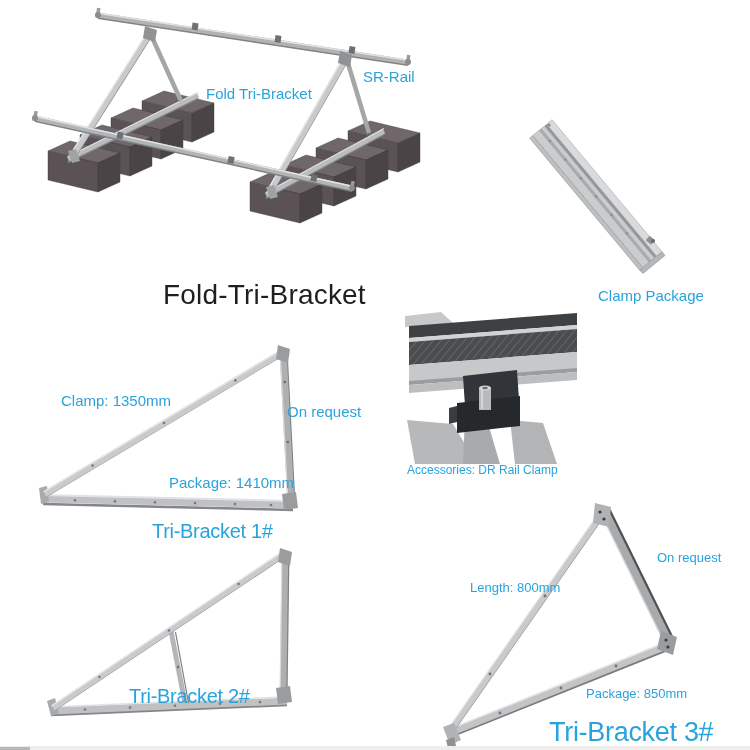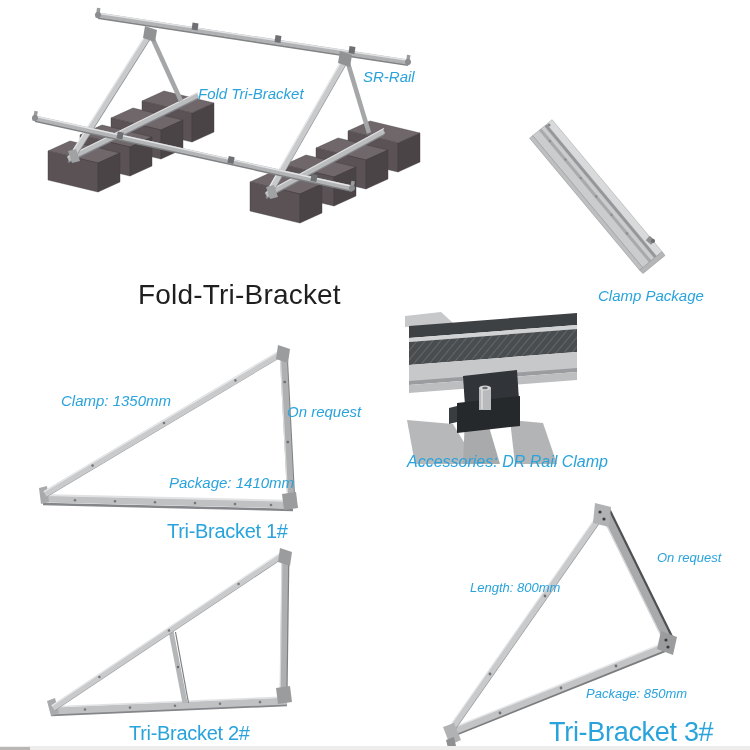--- a/index.html
+++ b/index.html
@@ -1,19 +1,19 @@
 <!DOCTYPE html>
 <html style="--accent: #29a3dc; --title: #1f1f1f;"><head>
 <meta charset="utf-8">
 <style>
   html,body{margin:0;padding:0;}
   body{width:750px;height:750px;position:relative;background:#ffffff;overflow:hidden;
        font-family:"Liberation Sans", sans-serif;}
   .abs{position:absolute;}
-  .lbl{position:absolute;color:var(--accent,#29a3dc);font-size:15px;line-height:1.1;white-space:nowrap;font-style:italic;}
+  .lbl{position:absolute;color:var(--accent,#29a3dc);font-size:15px;line-height:1.1;white-space:nowrap;}
   .lbl-sm{font-size:13px;}
   .cap{position:absolute;color:var(--accent,#29a3dc);font-size:20px;line-height:1.1;white-space:nowrap;letter-spacing:-0.3px;}
   .page-title{position:absolute;color:var(--title,#1f1f1f);font-size:28px;letter-spacing:0.2px;white-space:nowrap;}
   .edge-strip{position:absolute;background:#efedeb;}
   .edge-strip-dark{position:absolute;background:#bab6b4;}
   svg{position:absolute;overflow:visible;}
 </style>
 </head>
 <body>
 
@@ -93,24 +93,24 @@
     <rect x="23" y="106" width="3.5" height="10" fill="#9a9c9e" transform="rotate(12 25 113)"></rect>
     <rect x="340" y="176" width="3.5" height="10" fill="#9a9c9e" transform="rotate(12 342 183)"></rect>
     <circle cx="25" cy="113" r="3" fill="#8a8c8e"></circle>
     <circle cx="342" cy="183" r="3" fill="#8a8c8e"></circle>
     <rect x="107" y="127" width="6" height="7" fill="#6e7073" transform="rotate(12 110 131)"></rect>
     <rect x="218" y="151.5" width="6" height="7" fill="#6e7073" transform="rotate(12 221 155)"></rect>
     <rect x="301" y="169.5" width="6" height="7" fill="#6e7073" transform="rotate(12 304 173)"></rect>
   </g>
 </svg>
 
-<div class="lbl" style="left:198px;top:86px">Fold Tri-Bracket</div>
+<div class="lbl" style="left:206px;top:86px">Fold Tri-Bracket</div>
 <div class="lbl" style="left:363px;top:69px">SR-Rail</div>
 
-<div class="page-title" style="left:138px;top:279px">Fold-Tri-Bracket</div>
+<div class="page-title" style="left:163px;top:279px">Fold-Tri-Bracket</div>
 
 <svg class="abs" style="left:520px;top:108px" width="160" height="168" viewBox="0 0 160 168">
   <g>
     <polygon points="26.6,16.2 136.6,148.2 142.1,143.7 32.1,11.7" fill="#d8dadc" stroke="#9a9ca0" stroke-width="0.5"></polygon>
     <polygon points="24.3,18.1 134.3,150.1 136.6,148.2 26.6,16.2" fill="#94969a"></polygon>
     <polygon points="12.7,27.6 122.7,159.6 134.3,150.1 24.3,18.1" fill="#caccce" stroke="#9a9ca0" stroke-width="0.5"></polygon>
     <polygon points="19,22.5 129,154.5 131.4,152.6 21.4,20.6" fill="#a8aaac"></polygon>
     <polygon points="9.6,30.2 119.6,162.2 122.7,159.6 12.7,27.6" fill="#bdbfc1" stroke="#8a8c8e" stroke-width="0.5"></polygon>
     <polygon points="119.6,162.2 142.1,143.7 145,147.5 123,165.5" fill="#b4b6b8" stroke="#8a8c8e" stroke-width="0.5"></polygon>
     <circle cx="30" cy="33" r="1.3" fill="#8e9092"></circle>
@@ -149,21 +149,21 @@
     <circle cx="57.6" cy="123.6" r="1.3" fill="#77797b"></circle>
       <circle cx="129" cy="81" r="1.3" fill="#77797b"></circle>
     <circle cx="200.4" cy="38.4" r="1.3" fill="#77797b"></circle>
     <circle cx="249.7" cy="40" r="1.3" fill="#6a6c6e"></circle>
       <circle cx="252.8" cy="100" r="1.3" fill="#6a6c6e"></circle>
   </g>
 </svg>
 <div class="lbl" style="left:61px;top:393px">Clamp: 1350mm</div>
 <div class="lbl" style="left:287px;top:404px">On request</div>
 <div class="lbl" style="left:169px;top:475px">Package: 1410mm</div>
-<div class="cap" style="left:167px;top:520px">Tri-Bracket 1#</div>
+<div class="cap" style="left:152px;top:520px">Tri-Bracket 1#</div>
 
 <svg class="abs" style="left:405px;top:308px" width="172" height="156" viewBox="0 0 172 156">
   <defs>
     <pattern id="hatch" width="6" height="6" patternUnits="userSpaceOnUse" patternTransform="rotate(40)">
       <rect width="6" height="6" fill="#4a4d50"></rect>
       <line x1="0" y1="0" x2="0" y2="6" stroke="#6a6d70" stroke-width="1.6"></line>
     </pattern>
   </defs>
   <g>
     <polygon points="2,112 48,116 72,156 10,156" fill="#b6b8ba"></polygon>
@@ -178,21 +178,21 @@
     <polygon points="4,77 172,64 172,72 4,85" fill="#bcbec0"></polygon>
     <polygon points="58,68 112,62 114,92 60,98" fill="#313438"></polygon>
     <polygon points="44,100 52,98 52,114 44,116" fill="#3a3d40"></polygon>
     <polygon points="52,95 115,88 115,118 52,125" fill="#26292c"></polygon>
     <rect x="74" y="80" width="12" height="22" fill="#b8babc"></rect>
     <line x1="77" y1="81" x2="77" y2="101" stroke="#dcdee0" stroke-width="1.5"></line>
     <ellipse cx="80" cy="80" rx="6" ry="2.6" fill="#d4d6d8"></ellipse>
     <ellipse cx="80" cy="80" rx="2.8" ry="1.2" fill="#6a6c6e"></ellipse>
   </g>
 </svg>
-<div class="lbl" style="left:407px;top:453px;font-size:16px">Accessories: DR Rail Clamp</div>
+<div class="lbl" style="left:407px;top:464px;font-size:12px">Accessories: DR Rail Clamp</div>
 
 <svg class="abs" style="left:45px;top:545px" width="250" height="178" viewBox="0 0 250 178">
   <g>
     <line x1="6" y1="170" x2="242" y2="160" stroke="#84868a" stroke-width="2.5"></line>
     <line x1="6" y1="166" x2="242" y2="156" stroke="#bfc1c3" stroke-width="7"></line>
     <line x1="6" y1="162" x2="242" y2="152" stroke="#e0e2e4" stroke-width="1.6"></line>
     <polygon points="2,156 10,153 14,168 6,171" fill="#a8aaac"></polygon>
     <line x1="128" y1="87" x2="141" y2="158" stroke="#7e8082" stroke-width="1.2" transform="translate(2.5,0)"></line>
     <line x1="126" y1="86" x2="140" y2="158" stroke="#b4b6b8" stroke-width="5"></line>
     <line x1="10" y1="165" x2="242" y2="10" stroke="#8a8c8e" stroke-width="1.5"></line>
@@ -207,21 +207,21 @@
       <circle cx="85" cy="162.6" r="1.3" fill="#77797b"></circle>
     <circle cx="130" cy="160.7" r="1.3" fill="#77797b"></circle>
       <circle cx="175" cy="158.8" r="1.3" fill="#77797b"></circle>
     <circle cx="215" cy="157.1" r="1.3" fill="#77797b"></circle>
     <circle cx="54.4" cy="132" r="1.3" fill="#77797b"></circle>
       <circle cx="124" cy="85.5" r="1.3" fill="#77797b"></circle>
     <circle cx="193.6" cy="39" r="1.3" fill="#77797b"></circle>
     <circle cx="133" cy="122" r="1.2" fill="#6a6c6e"></circle>
   </g>
 </svg>
-<div class="cap" style="left:129px;top:722px">Tri-Bracket 2#</div>
+<div class="cap" style="left:129px;top:685px">Tri-Bracket 2#</div>
 
 <svg class="abs" style="left:440px;top:500px" width="250" height="248" viewBox="0 0 250 248">
   <g>
     <line x1="12" y1="236" x2="232" y2="148" stroke="#7a7c7e" stroke-width="2.5"></line>
     <line x1="12" y1="232" x2="231" y2="144" stroke="#c2c4c6" stroke-width="7"></line>
     <line x1="11" y1="228.5" x2="230" y2="140.5" stroke="#e4e6e8" stroke-width="1.5"></line>
     <line x1="15" y1="229" x2="166" y2="13" stroke="#909294" stroke-width="1.5"></line>
     <line x1="12" y1="228" x2="163" y2="12" stroke="#c8cacc" stroke-width="6.5"></line>
     <line x1="9.5" y1="226.5" x2="160.5" y2="10.5" stroke="#e8eaec" stroke-width="1.2"></line>
     <line x1="169" y1="10" x2="232" y2="138" stroke="#4e5053" stroke-width="3.5"></line>

